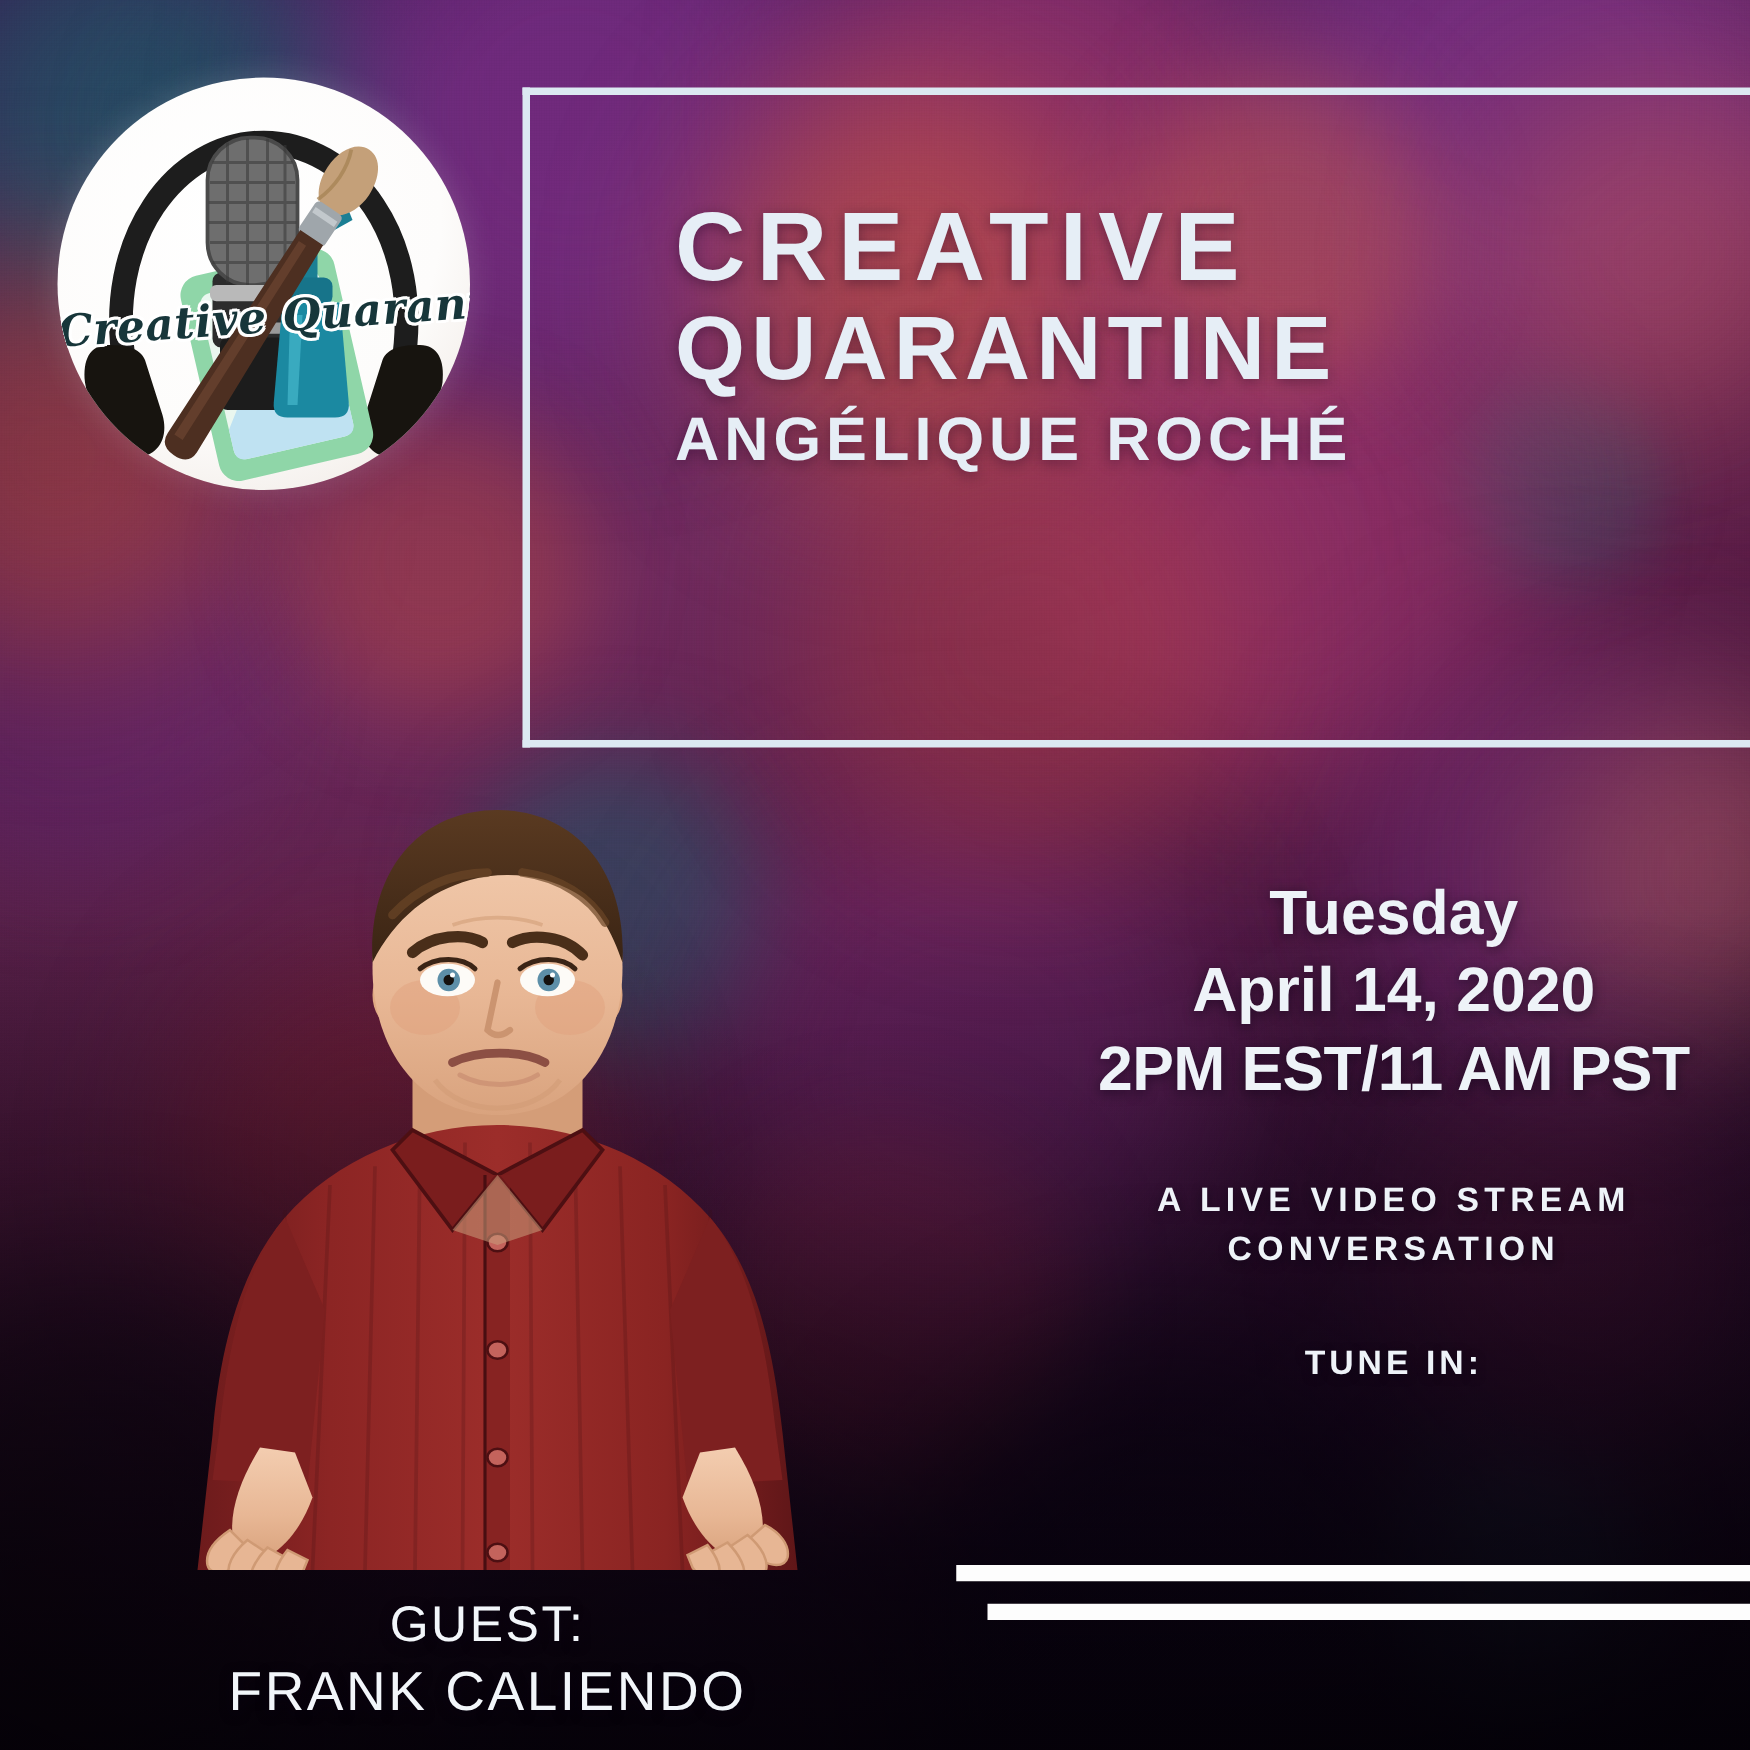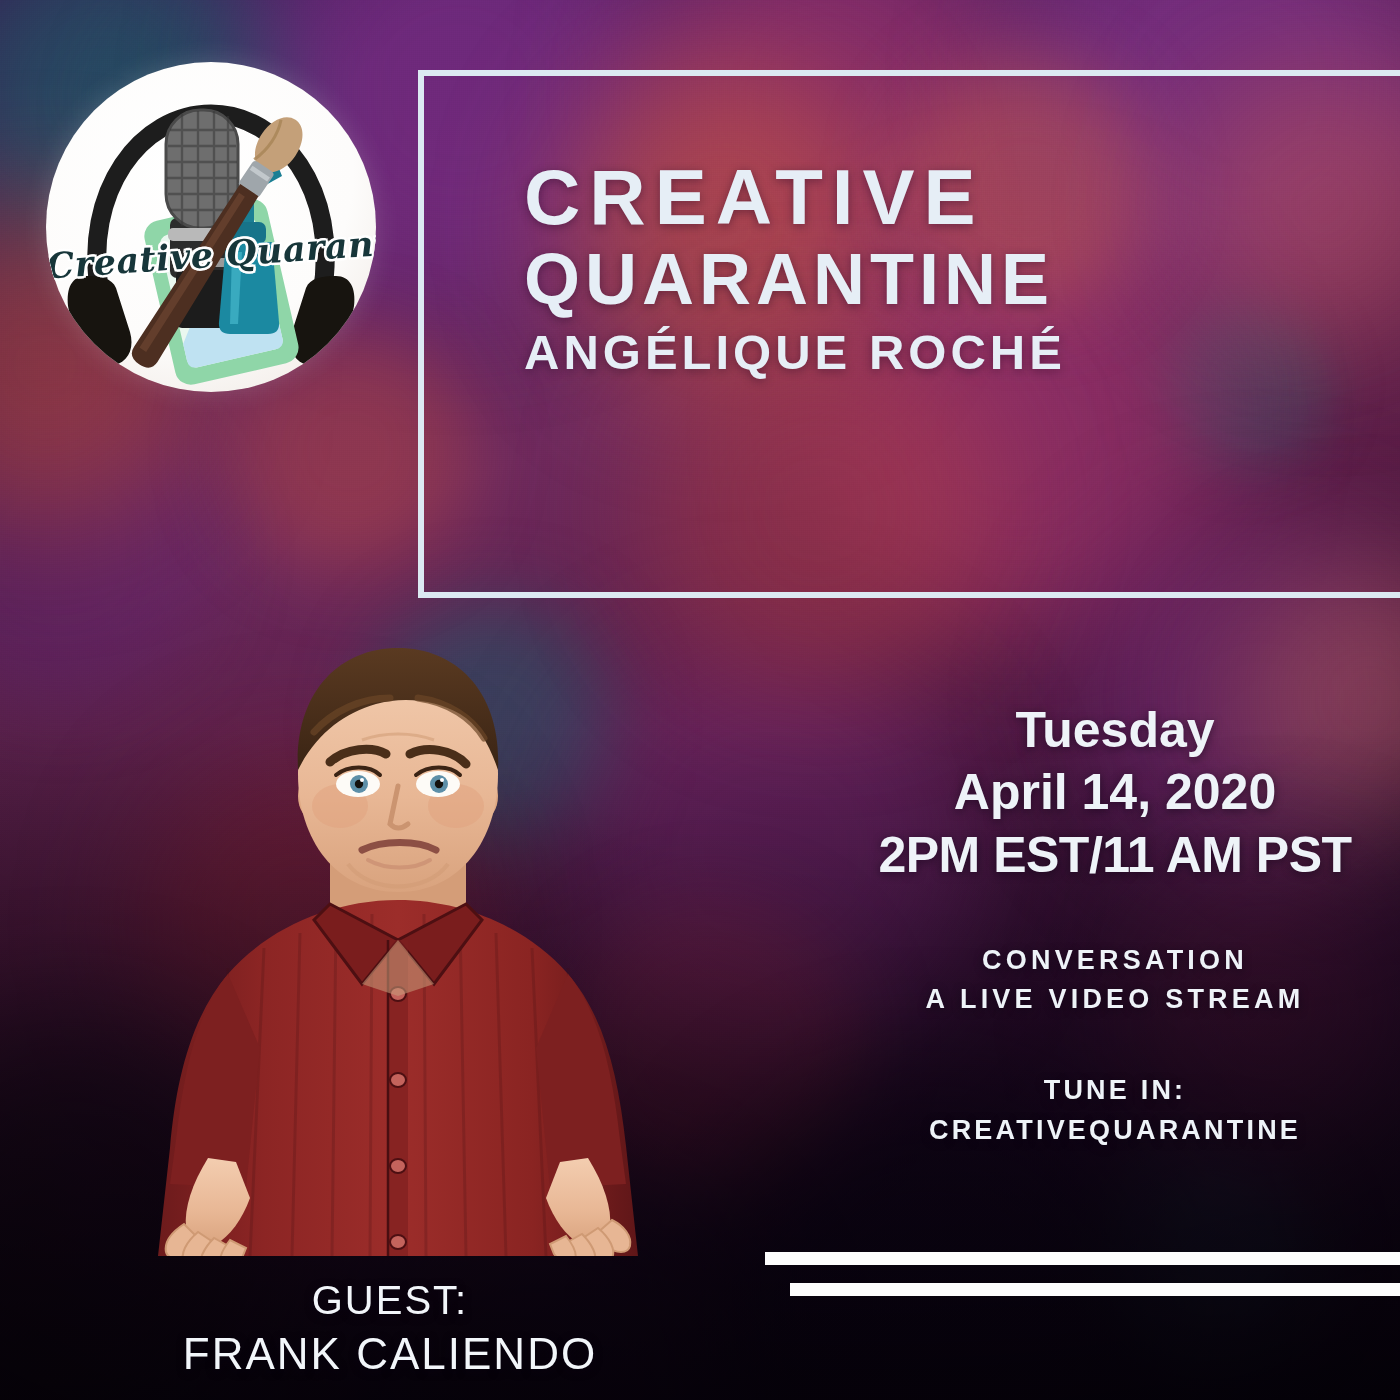--- a/index.html
+++ b/index.html
@@ -70,21 +70,21 @@
   }
 
   
   .title-frame {
     position:absolute;
     left:418px; top:70px; right:-10px;
     height:528px;
     border:6px solid #dce9f2;
     border-right:none;
   }
-  .title-block { position:absolute; left:100px; top:82px; right:20px; }
+  .title-block { position:absolute; left:116px; top:82px; right:20px; }
   .t-creative {
     font-size:78px; font-weight:700;
     letter-spacing:9px;
     color:#e6eef6;
     line-height:1.0;
     text-shadow:0 2px 10px rgba(20,0,30,.38);
   }
   .t-quarantine {
     font-size:72px; font-weight:700;
     letter-spacing:5px;
@@ -399,26 +399,25 @@
     <div class="guest-label">GUEST:</div>
     <div class="guest-name">FRANK CALIENDO</div>
   </div>
 
   <div class="details">
     <div class="d-day">Tuesday</div>
     <div class="d-date">April 14, 2020</div>
     <div class="d-time">2PM EST/11 AM PST</div>
 
     <div class="d-sub">
+      <div>A LIVE VIDEO STREAM</div>
       <div>CONVERSATION</div>
-      <div>A LIVE VIDEO STREAM</div>
     </div>
 
     <div class="d-tune">
       <div>TUNE IN:</div>
-      <div>CREATIVEQUARANTINE</div>
     </div>
   </div>
 
   <div class="rule rule-top"></div>
   <div class="rule rule-bottom"></div>
 
 </div>
 
 </body></html>

